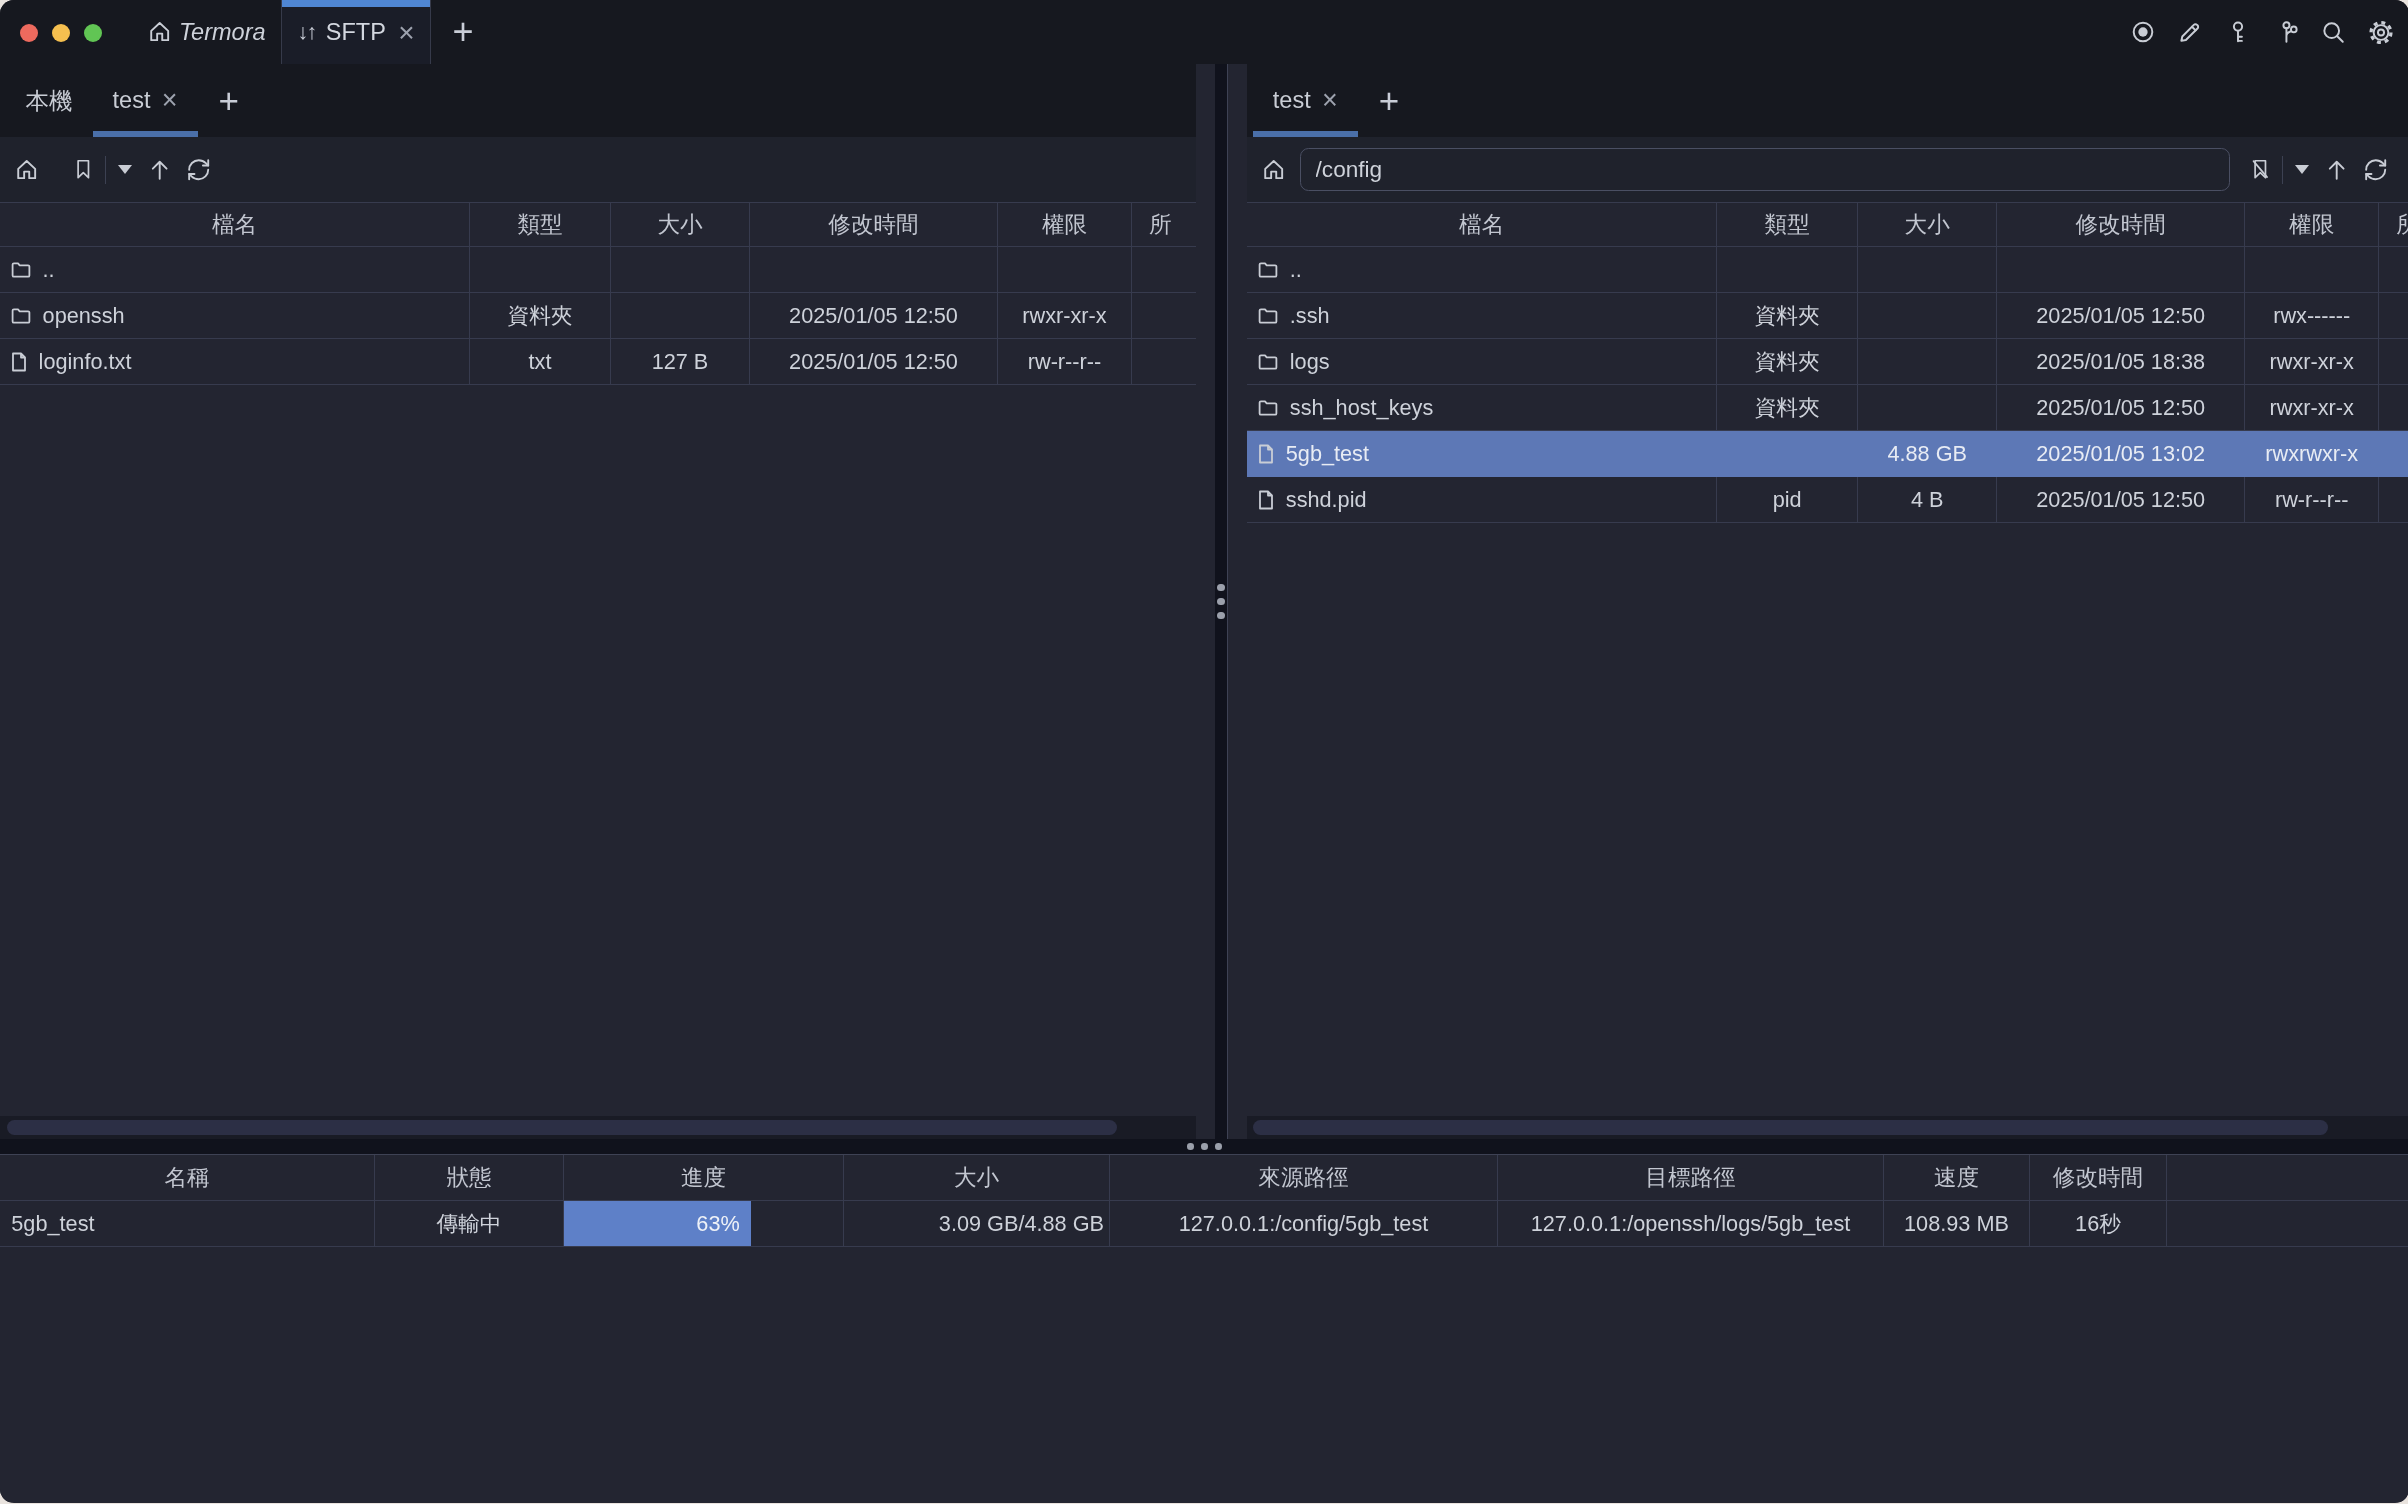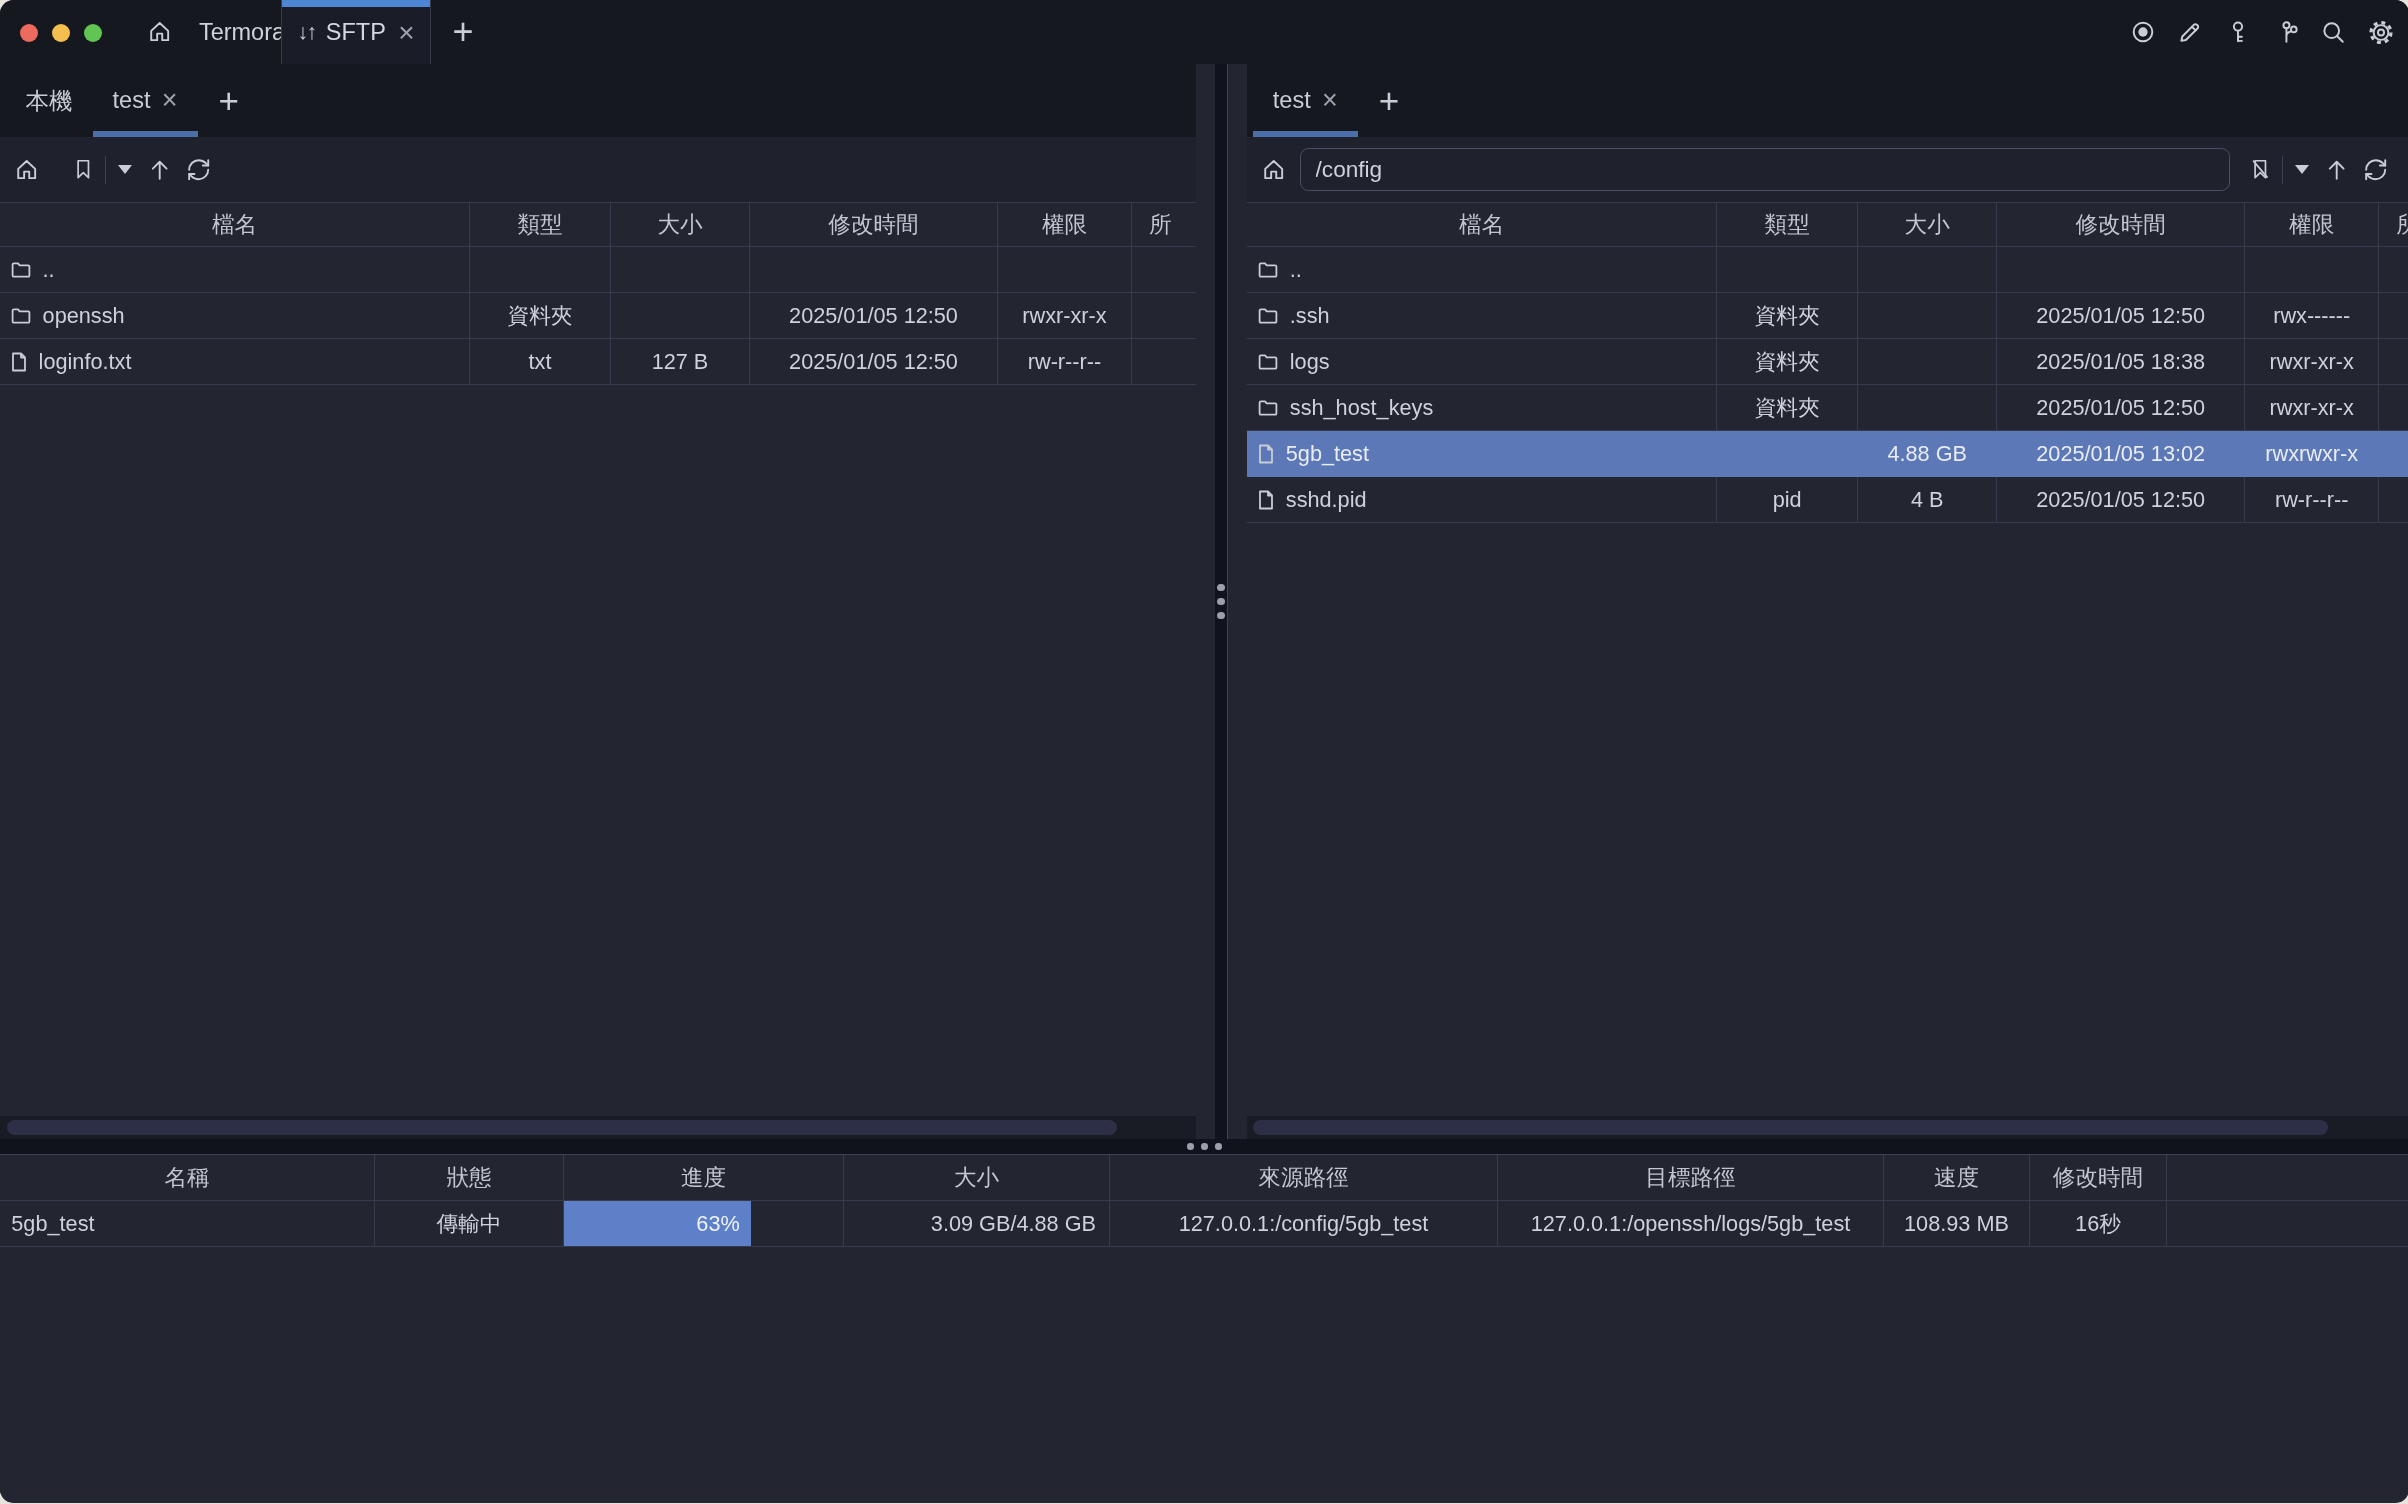--- a/index.html
+++ b/index.html
@@ -17,22 +17,22 @@
     --line:#373b4e; --txt:#ced2da; --txt-dim:#c2c6d0;
   }
   .window{position:absolute;left:0;top:0;width:2409px;height:1503px;background:var(--bg-pane);
     border-radius:14px;overflow:hidden;}
 
   
   .titlebar{position:absolute;left:0;top:0;width:100%;height:64px;background:var(--bg-dark);}
   .traffic{position:absolute;left:20px;top:23.5px;display:flex;gap:14px;}
   .tl{width:18px;height:18px;border-radius:50%;display:block;}
   .tl.red{background:#ed6a5e;} .tl.yellow{background:#f5bf4f;} .tl.green{background:#61c554;}
-  .app-tab{position:absolute;left:139px;top:0;height:64px;display:flex;align-items:center;gap:27px;
-    font-size:23.5px;color:#ced2da;padding:0 7.5px;}
+  .app-tab{position:absolute;left:139px;top:0;height:64px;display:flex;align-items:center;gap:7px;
+    font-size:23.5px;color:#ced2da;padding:0 7.5px;font-style:italic;}
   .sftp-tab{position:absolute;left:281px;top:0;width:148px;height:64px;background:#1a1d28;
     border-left:0.9px solid #363a4a;border-right:0.9px solid #363a4a;
     display:flex;align-items:center;justify-content:center;gap:10.4px;font-size:23.5px;color:#d3d7df;}
   .sftp-tab::before{content:"";position:absolute;left:0;top:0;right:0;height:6.6px;background:var(--accent);}
   .sftp-tab .arrows{font-size:21.7px;letter-spacing:-1.9px;color:#c8ccd6;}
   .sftp-tab .close{font-size:28px;line-height:19px;color:#9da2ae;margin-left:1.9px;}
   .tb-plus{position:absolute;left:435px;top:0;width:56px;height:64px;display:flex;align-items:center;
     justify-content:center;font-size:36px;font-weight:300;color:#c9cdd7;}
   .tb-icons{position:absolute;right:15px;top:0;height:64px;display:flex;align-items:center;gap:21.7px;}
   .tb-icons .icon{width:26px;height:26px;display:flex;align-items:center;justify-content:center;}
@@ -88,21 +88,21 @@
   .hsplit{height:15px;background:#10121c;border-bottom:0.9px solid #3e4254;display:flex;align-items:center;
     justify-content:center;gap:7.5px;}
   .hsplit i{width:6.6px;height:6.6px;border-radius:50%;background:#9ba0ab;display:block;}
   .tt-grid{display:grid;grid-template-columns:375px 189px 280px 266px 388px 386px 146px 137px 1fr;}
   .tt-grid .c{display:flex;align-items:center;justify-content:center;border-right:0.9px solid var(--line);
     font-size:21.7px;color:var(--txt);overflow:hidden;white-space:nowrap;min-width:0;}
   .tt-grid .c:last-child{border-right:none;}
   .tt-head .c{height:45px;font-size:22.6px;color:var(--txt-dim);border-bottom:0.9px solid var(--line);}
   .tt-row .c{height:45px;border-bottom:0.9px solid var(--line);}
   .tt-row .c.name{justify-content:flex-start;padding-left:11.3px;}
-  .tt-row .c.size{justify-content:flex-end;padding-right:13px;}
+  .tt-row .c.size{justify-content:flex-end;padding-right:5px;}
   .c.progress{position:relative;padding:0;}
   .c.progress .fill{position:absolute;left:0;top:0;bottom:0;background:var(--progress);
     display:flex;align-items:center;justify-content:flex-end;padding-right:11.3px;color:#eef1f7;font-size:21.7px;}
 </style>
 </head>
 <body>
 
 <div class="window">
 
   <div class="titlebar">

